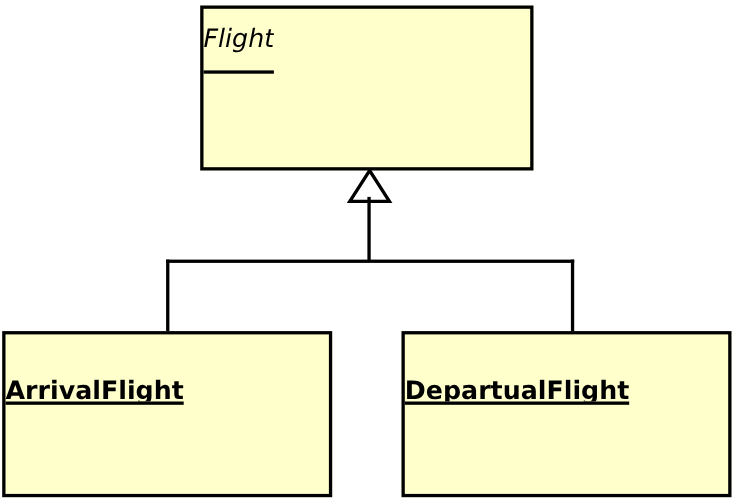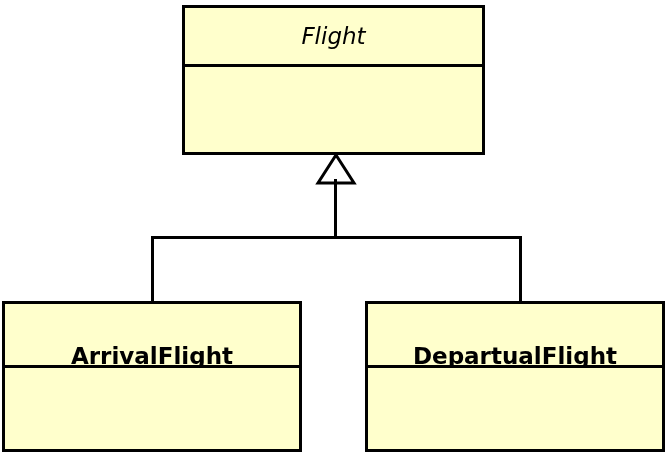--- a/index.html
+++ b/index.html
@@ -20,21 +20,21 @@
     background: #ffffff;
   }
 
   
   .uml-class {
     position: absolute;
     box-sizing: border-box;
     background: #ffffcc;
     border: 3px solid #000000;
     display: flex;
-    flex-direction: column;
+    flex-direction: row;
   }
   .uml-class .class-name-compartment {
     box-sizing: border-box;
     display: flex;
     align-items: center;
     justify-content: center;
     border-bottom: 3px solid #000000;
     text-align: center;
     overflow: hidden;
   }

